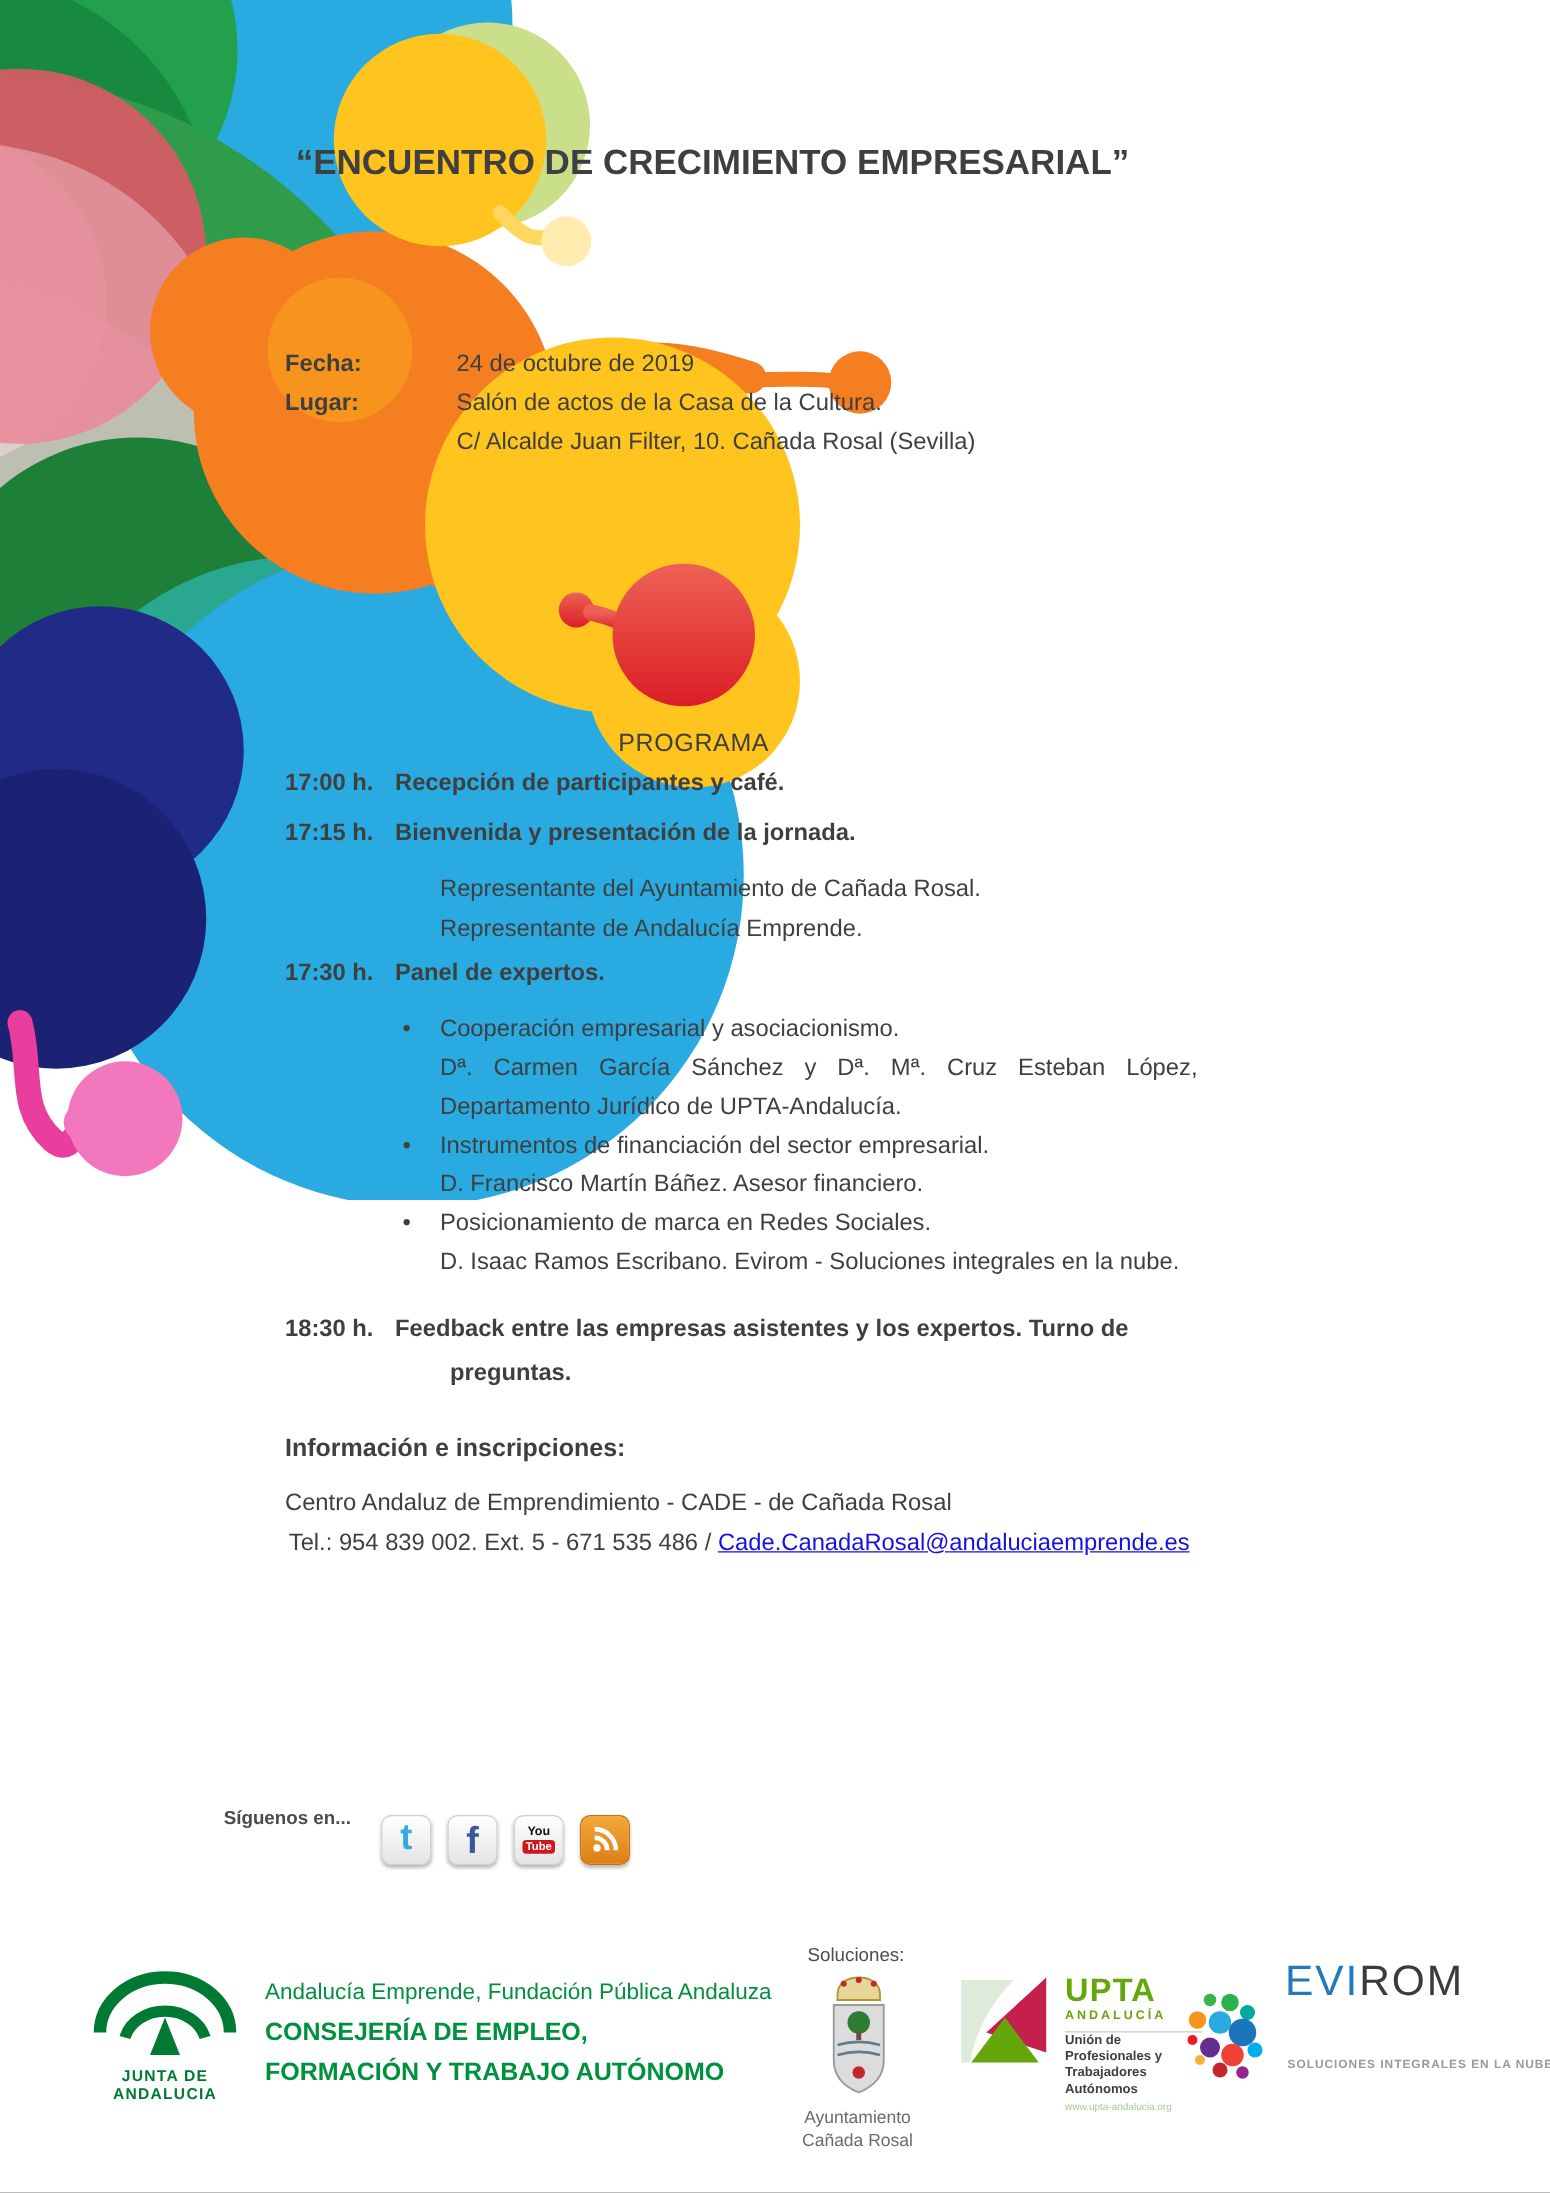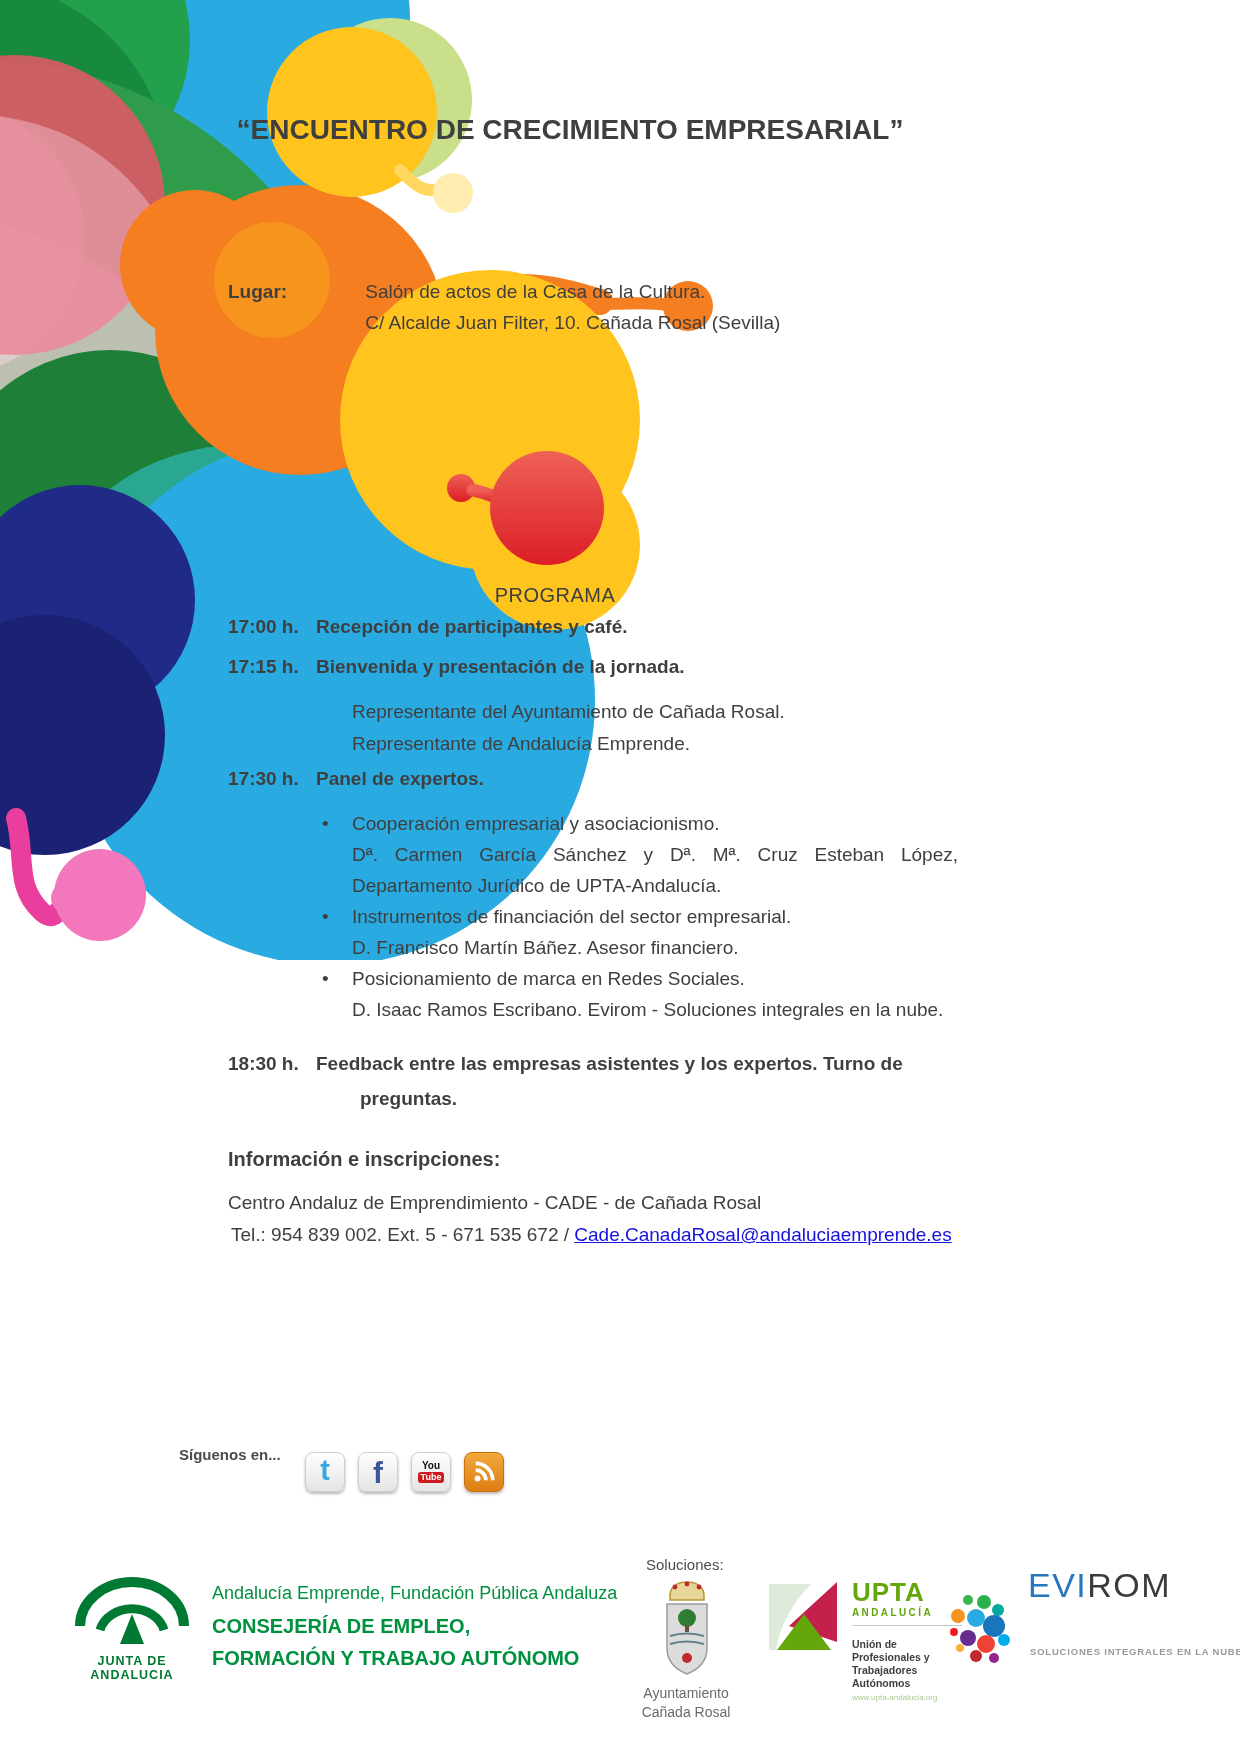--- a/index.html
+++ b/index.html
@@ -50,21 +50,21 @@
   .g1{position:absolute;left:212px;top:1583px;font-size:18px;color:#00913E;}
   .g2{position:absolute;left:212px;top:1615px;font-size:20px;font-weight:bold;color:#00913E;}
   .g3{position:absolute;left:212px;top:1647px;font-size:20px;font-weight:bold;color:#00913E;}
   .colab{position:absolute;left:646px;top:1556px;font-size:15px;color:#4D4D4D;}
   .ayto{position:absolute;left:626px;top:1684px;width:120px;text-align:center;
         font-size:14px;color:#6B6B6B;line-height:19px;}
   .upta-text{position:absolute;left:852px;top:1580px;width:110px;}
   .upta-name{font-size:26px;font-weight:bold;color:#64A70B;line-height:24px;letter-spacing:1px;}
   .upta-region{font-size:10px;font-weight:bold;letter-spacing:2.4px;color:#64A70B;margin-top:3px;}
   .upta-desc{font-size:10.5px;font-weight:600;color:#3F3F3F;line-height:13px;margin-top:7px;
-             border-top:1px solid #C9C9C9;padding-top:12px;}
+             border-top:1px solid #C9C9C9;padding-top:0;}
   .upta-url{font-size:8px;color:#A9CA93;margin-top:3px;}
   .evi-name{position:absolute;left:1028px;top:1566px;font-size:34px;font-weight:normal;
             letter-spacing:1.5px;white-space:nowrap;}
   .evi-blue{color:#2577BE;}
   .evi-dark{color:#3B3B3B;}
   .evi-tag{position:absolute;left:1030px;top:1646px;font-size:9.5px;font-weight:600;
            letter-spacing:.8px;color:#97999B;white-space:nowrap;}
   .deco{pointer-events:none;}
   .content-layer{position:relative;z-index:2;}
 </style>
@@ -109,20 +109,24 @@
   </svg>
 
   <div class="content-layer">
 
     <div class="header">
       <div class="subtitle">“ENCUENTRO DE CRECIMIENTO EMPRESARIAL”</div>
     </div>
 
     <div class="details">
       <div class="drow">
+        <span class="dlabel">Fecha:</span>
+        <span>24 de octubre de 2019</span>
+      </div>
+      <div class="drow">
         <span class="dlabel">Lugar:</span>
         <span>Salón de actos de la Casa de la Cultura.</span>
       </div>
       <div class="drow">
         <span class="dlabel"></span>
         <span>C/ Alcalde Juan Filter, 10. Cañada Rosal (Sevilla)</span>
       </div>
     </div>
 
     <svg class="abs deco" style="left:425px;top:438px;" width="195" height="136" viewBox="0 0 195 136">
@@ -163,21 +167,21 @@
     <div class="bline" style="top:968px;">Posicionamiento de marca en Redes Sociales.</div>
     <div class="bline" style="top:999px;">D. Isaac Ramos Escribano. Evirom - Soluciones integrales en la nube.</div>
 
     <div class="time" style="top:1053px;">18:30 h.</div>
     <div class="ptitle" style="top:1053px;">Feedback entre las empresas asistentes y los expertos. Turno de</div>
     <div class="pbold2" style="top:1088px;">preguntas.</div>
 
     <div class="iheading">Información e inscripciones:</div>
     <div class="iline1">Centro Andaluz de Emprendimiento - CADE - de Cañada Rosal</div>
     <div class="iline2">
-      <span>Tel.: 954 839 002. Ext. 5 - 671 535 672  / </span><a class="elink">Cade.CanadaRosal@andaluciaemprende.es</a>
+      <span>Tel.: 954 839 002. Ext. 5 - 671 535 486  / </span><a class="elink">Cade.CanadaRosal@andaluciaemprende.es</a>
     </div>
 
     <div class="slabel">Síguenos en...</div>
     <div class="srow">
       <div class="stile">
         <span class="tw">t</span>
       </div>
       <div class="stile">
         <span class="fb">f</span>
       </div>

